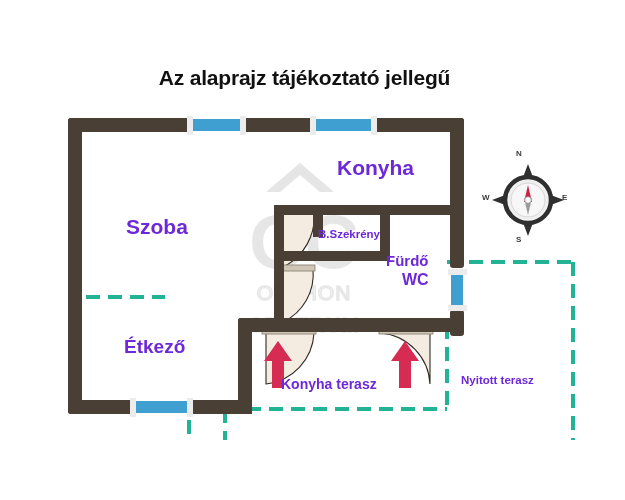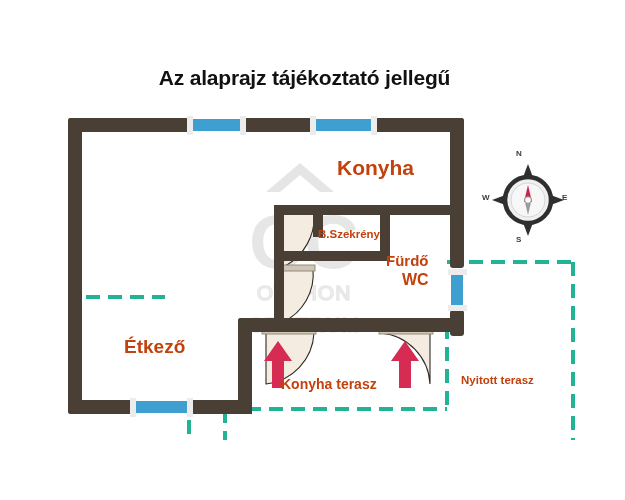--- a/index.html
+++ b/index.html
@@ -34,21 +34,21 @@
   .svg-layer {
     position: absolute;
     left: 0;
     top: 0;
     width: 625px;
     height: 500px;
   }
   .room-label {
     position: absolute;
     font-weight: bold;
-    color: #c2410c;
+    color: #6d28d9;
     white-space: nowrap;
     line-height: 1;
   }
   .rl-szoba   { left: 126px; top: 216px; font-size: 21px; }
   .rl-etkezo  { left: 124px; top: 337px; font-size: 19px; }
   .rl-konyha  { left: 337px; top: 157px; font-size: 21px; }
   .rl-bszek   { left: 318px; top: 229px; font-size: 11.5px; }
   .rl-furdo   { left: 386px; top: 253px; font-size: 15px; text-align: right; }
   .rl-wc      { left: 402px; top: 272px; font-size: 16px; }
   .rl-fedett  { left: 281px; top: 377px; font-size: 14px; }
@@ -188,20 +188,21 @@
       </g>
       <circle cx="0" cy="0" r="23" fill="#f0f0f0" stroke="#2f2f2f" stroke-width="4.5"></circle>
       <circle cx="0" cy="0" r="17" fill="#f7f7f7" stroke="#d5d5d5" stroke-width="1"></circle>
 
       <path d="M0 -15 L4 2 L-4 2 Z" fill="#c8254a"></path>
       <path d="M0 15 L4 -2 L-4 -2 Z" fill="#9a9a9a"></path>
       <circle cx="0" cy="0" r="3.2" fill="#ffffff" stroke="#9a9a9a" stroke-width="0.8"></circle>
     </g>
   </svg>
 
+  <div class="room-label rl-szoba">Szoba</div>
   <div class="room-label rl-etkezo">Étkező</div>
   <div class="room-label rl-konyha">Konyha</div>
   <div class="room-label rl-bszek">B.Szekrény</div>
   <div class="room-label rl-furdo">Fürdő</div>
   <div class="room-label rl-wc">WC</div>
   <div class="room-label rl-fedett">Konyha terasz</div>
   <div class="room-label rl-nyitott">Nyitott terasz</div>
 
   <div class="compass-letter cl-n">N</div>
   <div class="compass-letter cl-e">E</div>

